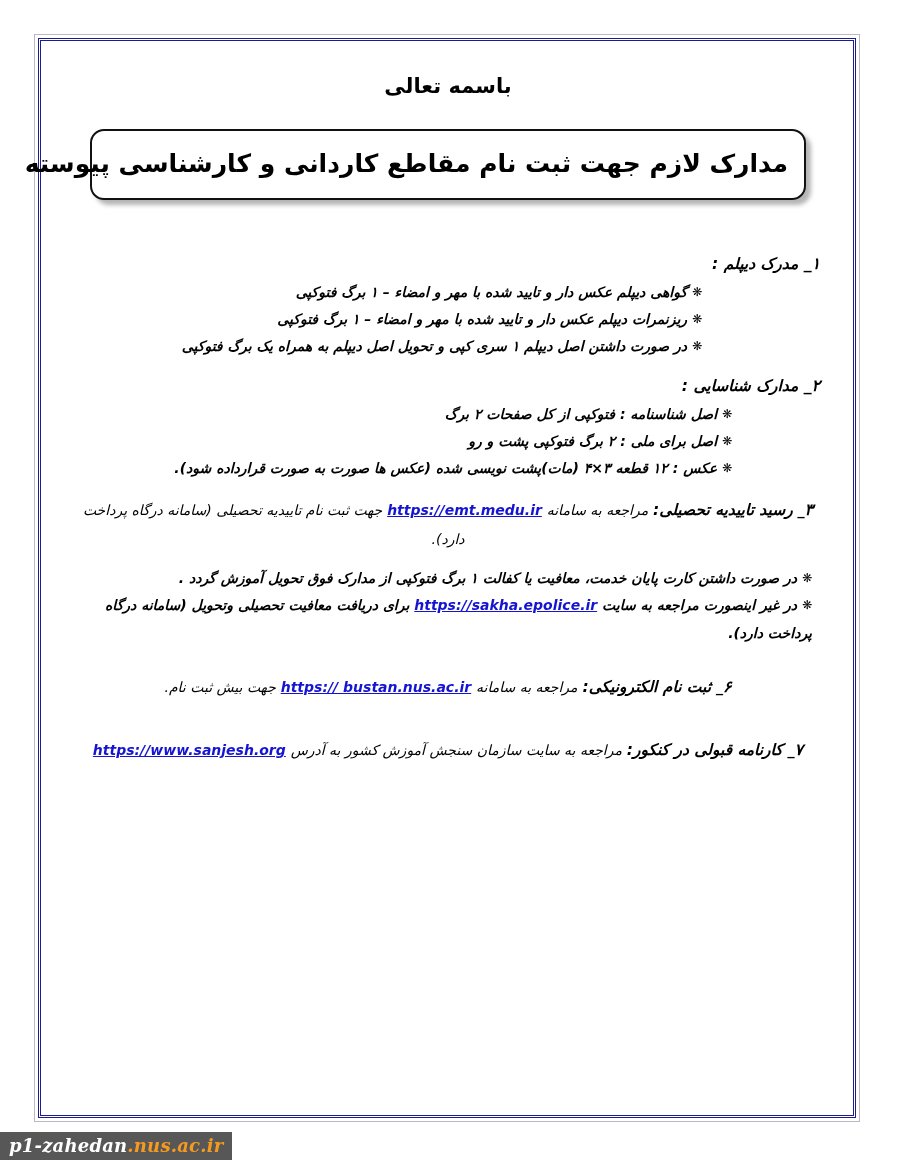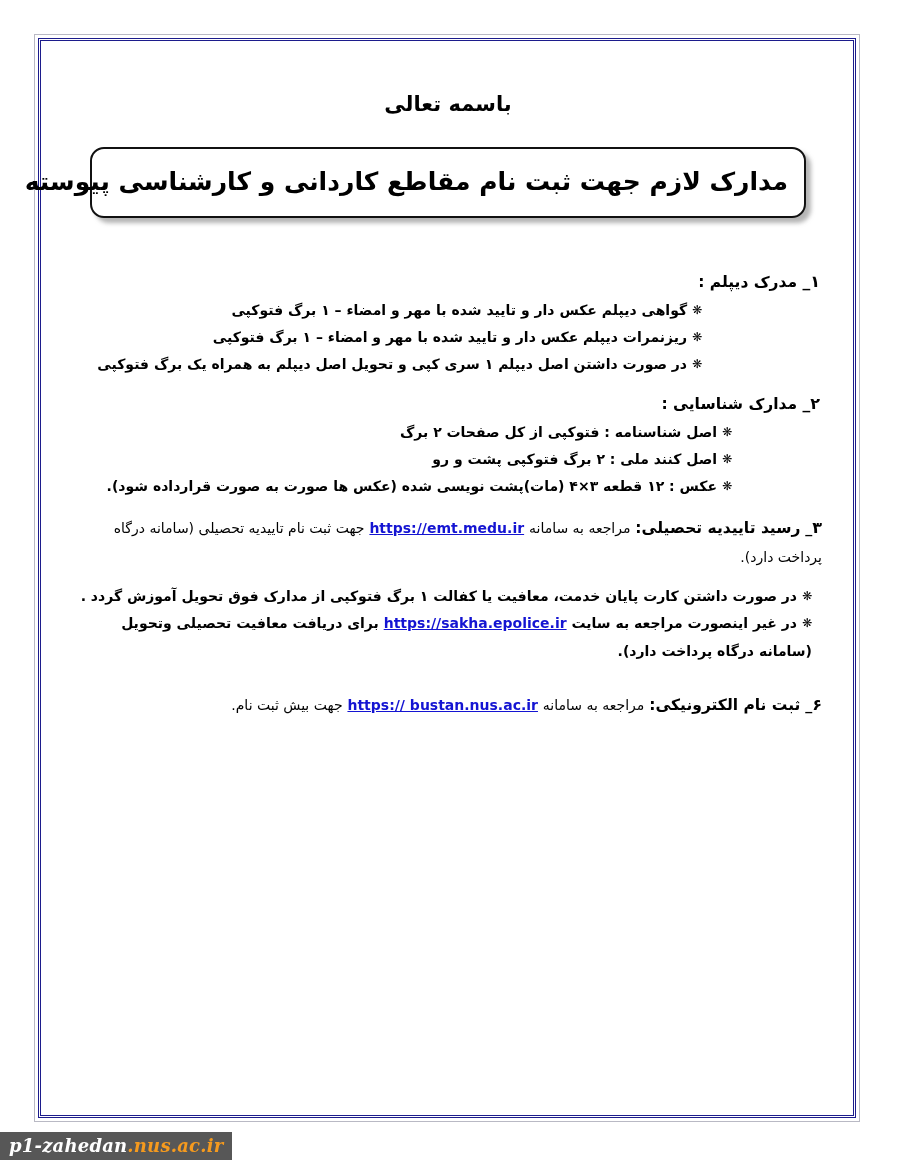--- a/index.html
+++ b/index.html
@@ -47,21 +47,21 @@
     box-sizing: border-box;
     padding: 14px 26px 10px 26px;
   }
 
   
   .basmala {
     text-align: center;
     font-size: 21px;
     font-weight: bold;
     letter-spacing: 0.3px;
-    margin: 30px 0 0 0;
+    margin: 12px 0 0 0;
     line-height: 1.2;
   }
 
   
   .title-box-wrap {
     margin: 30px 16px 0 16px;
     position: relative;
   }
   .title-box {
     border: 2px solid #111111;
@@ -74,20 +74,21 @@
   .title-box-text {
     font-size: 25px;
     font-weight: bold;
     line-height: 1.25;
     white-space: nowrap;
   }
 
   
   .sections {
     margin-top: 28px;
+    font-style: italic;
   }
   .section {
     margin-bottom: 2px;
   }
   .sec-head {
     font-size: 15.5px;
     font-weight: bold;
     line-height: 1.75;
     text-align: right;
     padding-right: 2px;
@@ -106,21 +107,21 @@
   .b-strong { font-weight: bold; }
 
   
   .indent-1 { padding-right: 120px; }
   .indent-2 { padding-right: 90px; }
   .indent-5 { padding-right: 10px; }
 
   .para {
     font-size: 14px;
     line-height: 1.95;
-    text-align: right;
+    text-align: center;
     font-weight: bold;
   }
   .para .lead {
     font-weight: bold;
     font-size: 15.5px;
   }
   .para .normal {
     font-weight: normal;
   }
 
@@ -209,21 +210,21 @@
         <span>مدارک شناسایی :</span>
       </div>
       <div class="indent-2">
         <div class="bullet-line">
           <span class="star">❋</span>
           <span class="b-strong">اصل شناسنامه :</span>
           <span>فتوکپی از کل صفحات ۲ برگ</span>
         </div>
         <div class="bullet-line">
           <span class="star">❋</span>
-          <span class="b-strong">اصل کنند ملی :</span>
+          <span class="b-strong">اصل برای ملی :</span>
           <span>۲ برگ فتوکپی پشت و رو</span>
         </div>
         <div class="bullet-line">
           <span class="star">❋</span>
           <span class="b-strong">عکس :</span>
           <span>۱۲ قطعه ۳×۴ (مات)پشت  نویسی شده (عکس ها صورت به صورت قرارداده شود).</span>
         </div>
       </div>
     </div>
 
@@ -261,20 +262,26 @@
         <span class="num">۶</span><span>_</span>
         <span class="lead">ثبت نام الکترونیکی:</span>
         <span class="normal">مراجعه به سامانه</span>
         <a class="link" href="#">https:// bustan.nus.ac.ir</a>
         <span class="normal">جهت بیش ثبت نام.</span>
       </div>
     </div>
 
     <div class="section">
       <div class="gap-lg"></div>
+      <div class="para">
+        <span class="num">۷</span><span>_</span>
+        <span class="lead">کارنامه قبولی در کنکور:</span>
+        <span class="normal">مراجعه به  سایت سازمان سنجش آموزش کشور به آدرس</span>
+        <a class="link" href="#">https://www.sanjesh.org</a>
+      </div>
     </div>
 
     <div class="section">
       <div class="gap-lg"></div>
     </div>
 
 
   </div>
 </div>
 

